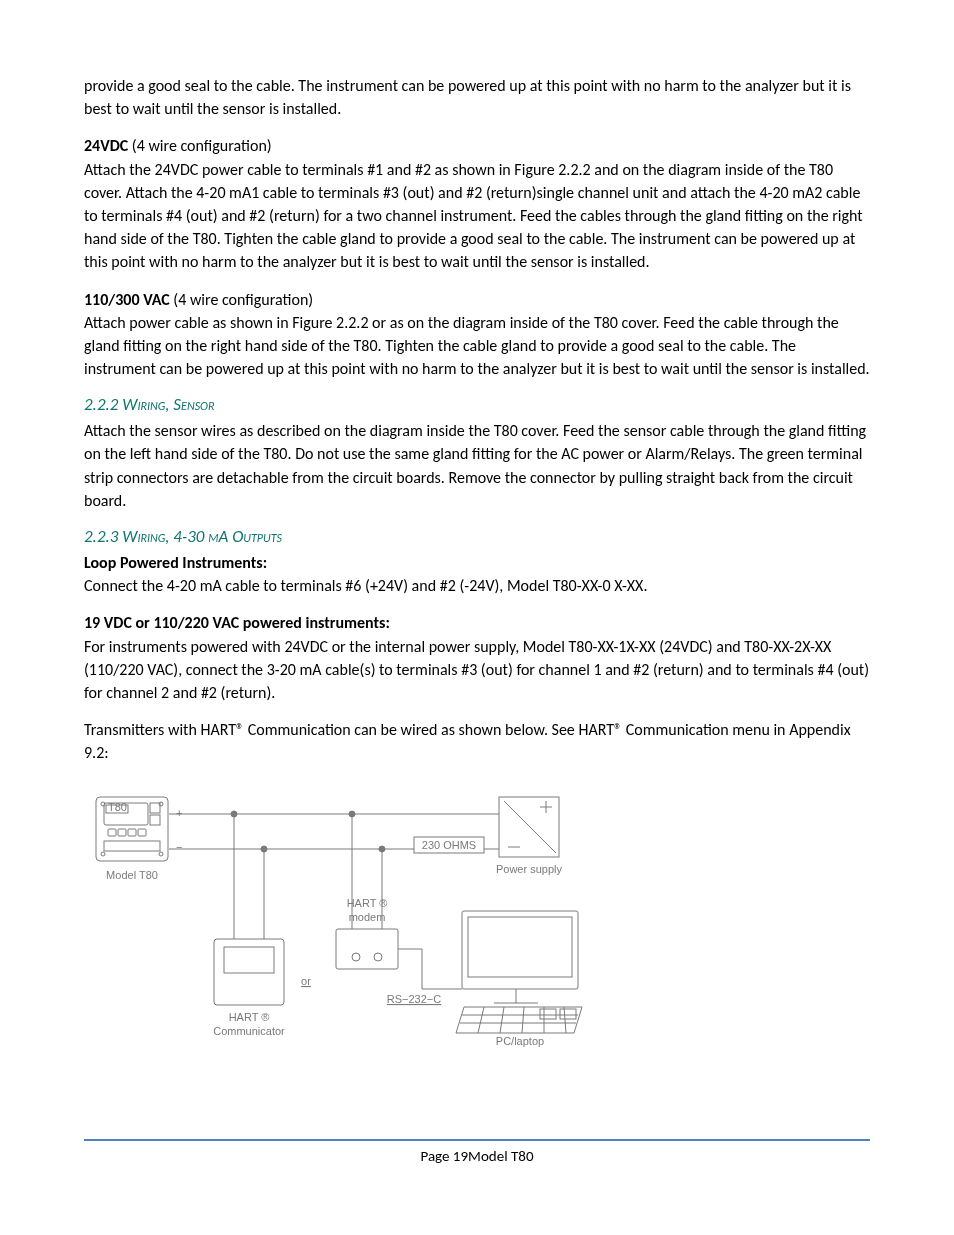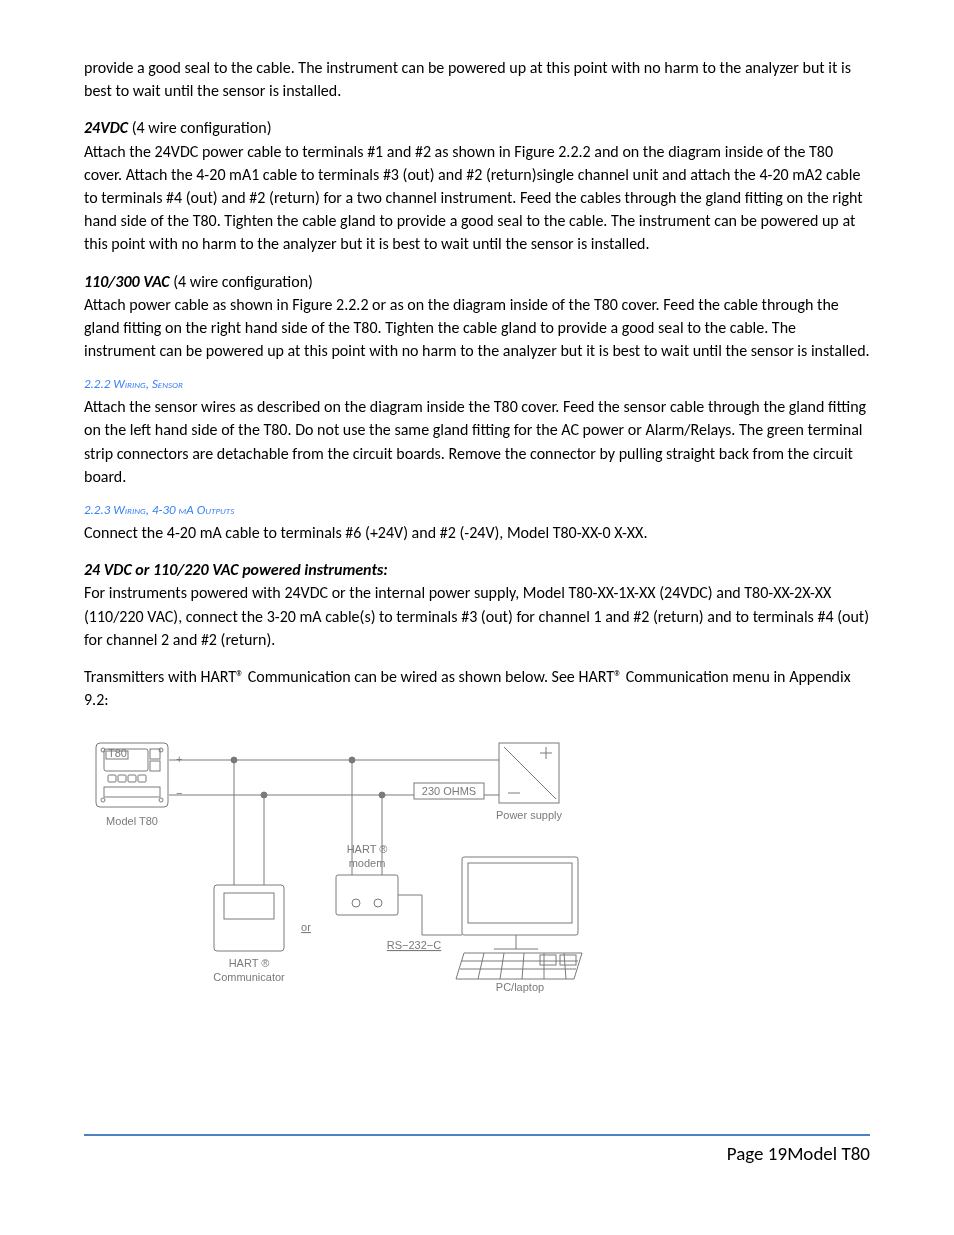--- a/index.html
+++ b/index.html
@@ -7,33 +7,33 @@
   body {
     width: 954px;
     height: 1235px;
     background: #fff;
     font-family: Calibri, "Segoe UI", Arial, sans-serif;
     font-size: 16px;
     color: #000;
     position: relative;
   }
   .page {
-    padding: 56px 84px 0 84px;
+    padding: 74px 84px 0 84px;
   }
   p {
     margin: 0 0 14px 0;
     line-height: 1.45;
   }
   .tight { margin-bottom: 0; }
-  .bold { font-weight: bold; font-style: italic; }
+  .bold { font-weight: bold; }
   .section-heading {
     font-style: italic;
     font-variant: small-caps;
-    font-size: 13px;
-    color: #3b82f6;
+    font-size: 17px;
+    color: #0f766e;
     margin: 8px 0 4px 0;
   }
   .diagram-wrap {
     margin-top: 24px;
     width: 520px;
   }
   .diagram {
     display: block;
   }
   .diagram text {
@@ -48,22 +48,22 @@
     right: 84px;
     bottom: 70px;
   }
   .footer-rule {
     height: 2px;
     background: #4F81BD;
     margin-bottom: 6px;
   }
   .footer-row {
     display: flex;
-    justify-content: flex-end;
-    font-size: 19px;
+    justify-content: center;
+    font-size: 15px;
   }
 </style>
 </head>
 <body>
 
 <div class="page">
 
   <p>provide a good seal to the cable. The instrument can be powered up at this point with no harm to the analyzer but it is best to wait until the sensor is installed.</p>
 
   <p class="tight">
@@ -74,23 +74,24 @@
   <p class="tight">
     <span class="bold">110/300 VAC</span><span> (4 wire configuration)</span>
   </p>
   <p>Attach power cable as shown in Figure 2.2.2 or as on the diagram inside of the T80 cover. Feed the cable through the gland fitting on the right hand side of the T80. Tighten the cable gland to provide a good seal to the cable. The instrument can be powered up at this point with no harm to the analyzer but it is best to wait until the sensor is installed.</p>
 
   <div class="section-heading">2.2.2 Wiring, Sensor</div>
   <p>Attach the sensor wires as described on the diagram inside the T80 cover. Feed the sensor cable through the gland fitting on the left hand side of the T80. Do not use the same gland fitting for the AC power or Alarm/Relays. The green terminal strip connectors are detachable from the circuit boards. Remove the connector by pulling straight back from the circuit board.</p>
 
   <div class="section-heading">2.2.3 Wiring, 4-30 mA Outputs</div>
 
+  <p class="tight"><span class="bold">Loop Powered Instruments:</span></p>
   <p>Connect the 4-20 mA cable to terminals #6 (+24V) and #2 (-24V), Model T80-XX-0 X-XX.</p>
 
-  <p class="tight"><span class="bold">24 VDC or 110/220 VAC powered instruments:</span></p>
+  <p class="tight"><span class="bold">19 VDC or 110/220 VAC powered instruments:</span></p>
   <p>For instruments powered with 24VDC or the internal power supply, Model T80-XX-1X-XX (24VDC) and T80-XX-2X-XX (110/220 VAC), connect the 3-20 mA cable(s) to terminals #3 (out) for channel 1 and #2 (return) and to terminals #4 (out) for channel 2 and #2 (return).</p>
 
   <p>Transmitters with HART® Communication can be wired as shown below. See HART® Communication menu in Appendix 9.2:</p>
 
   <div class="diagram-wrap">
     <svg class="diagram" viewBox="0 0 520 260" width="520" height="260">
 
       <g stroke="#7a7a7a" stroke-width="1" fill="none">
 
         <line x1="85" y1="25" x2="415" y2="25"></line>

